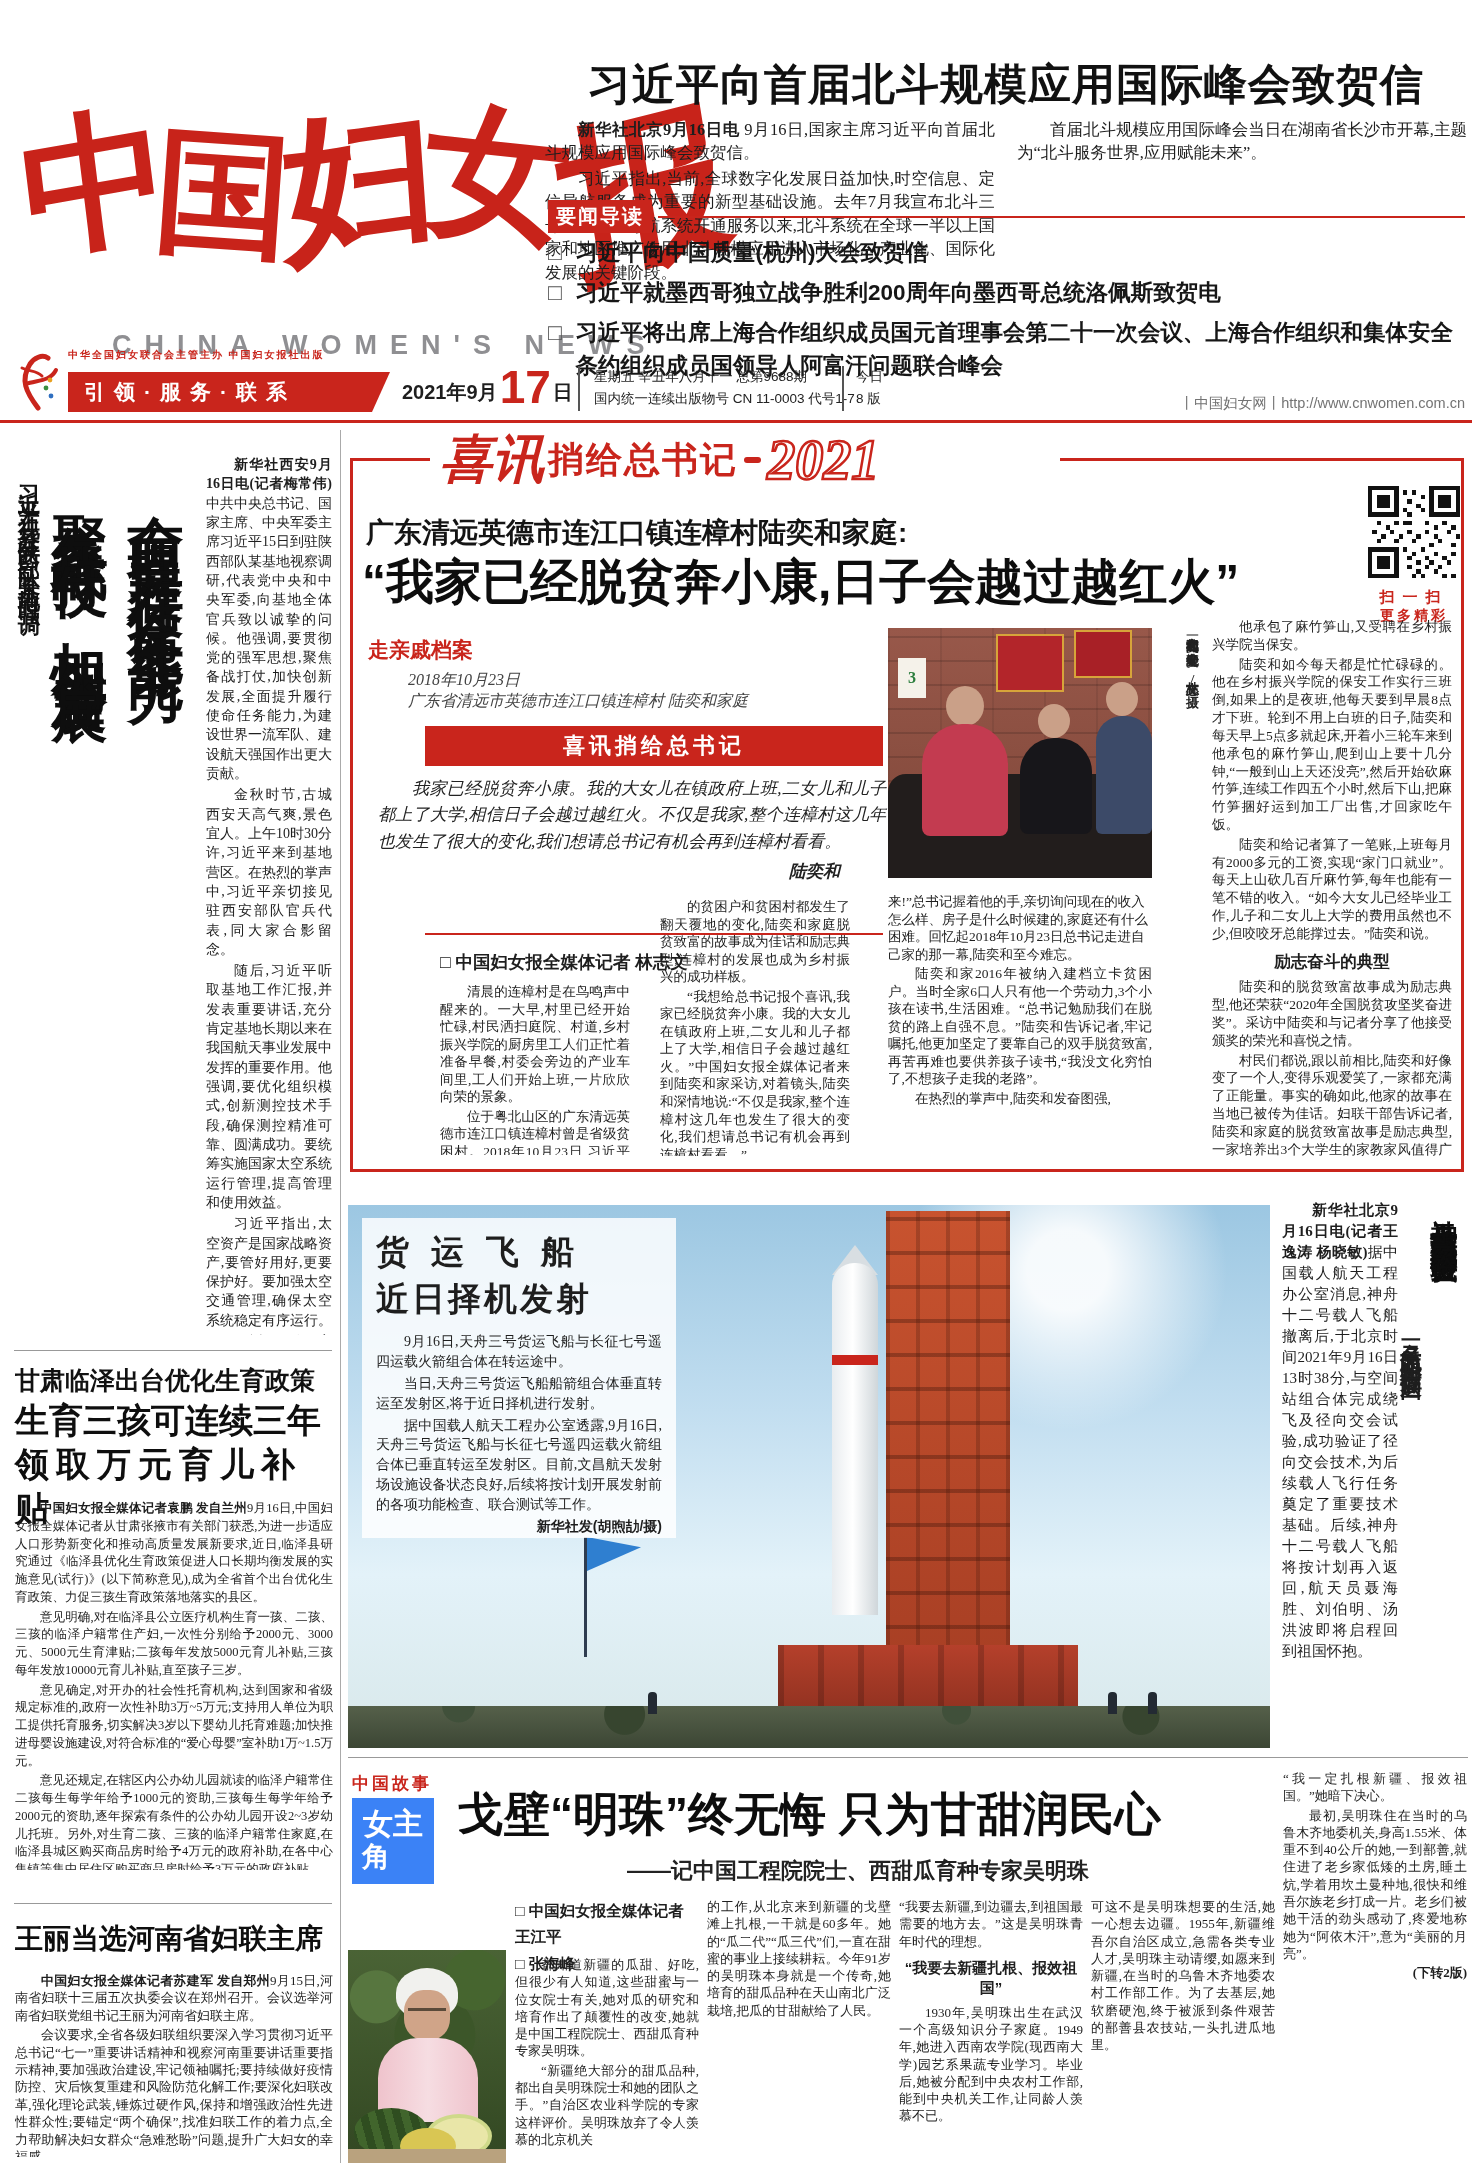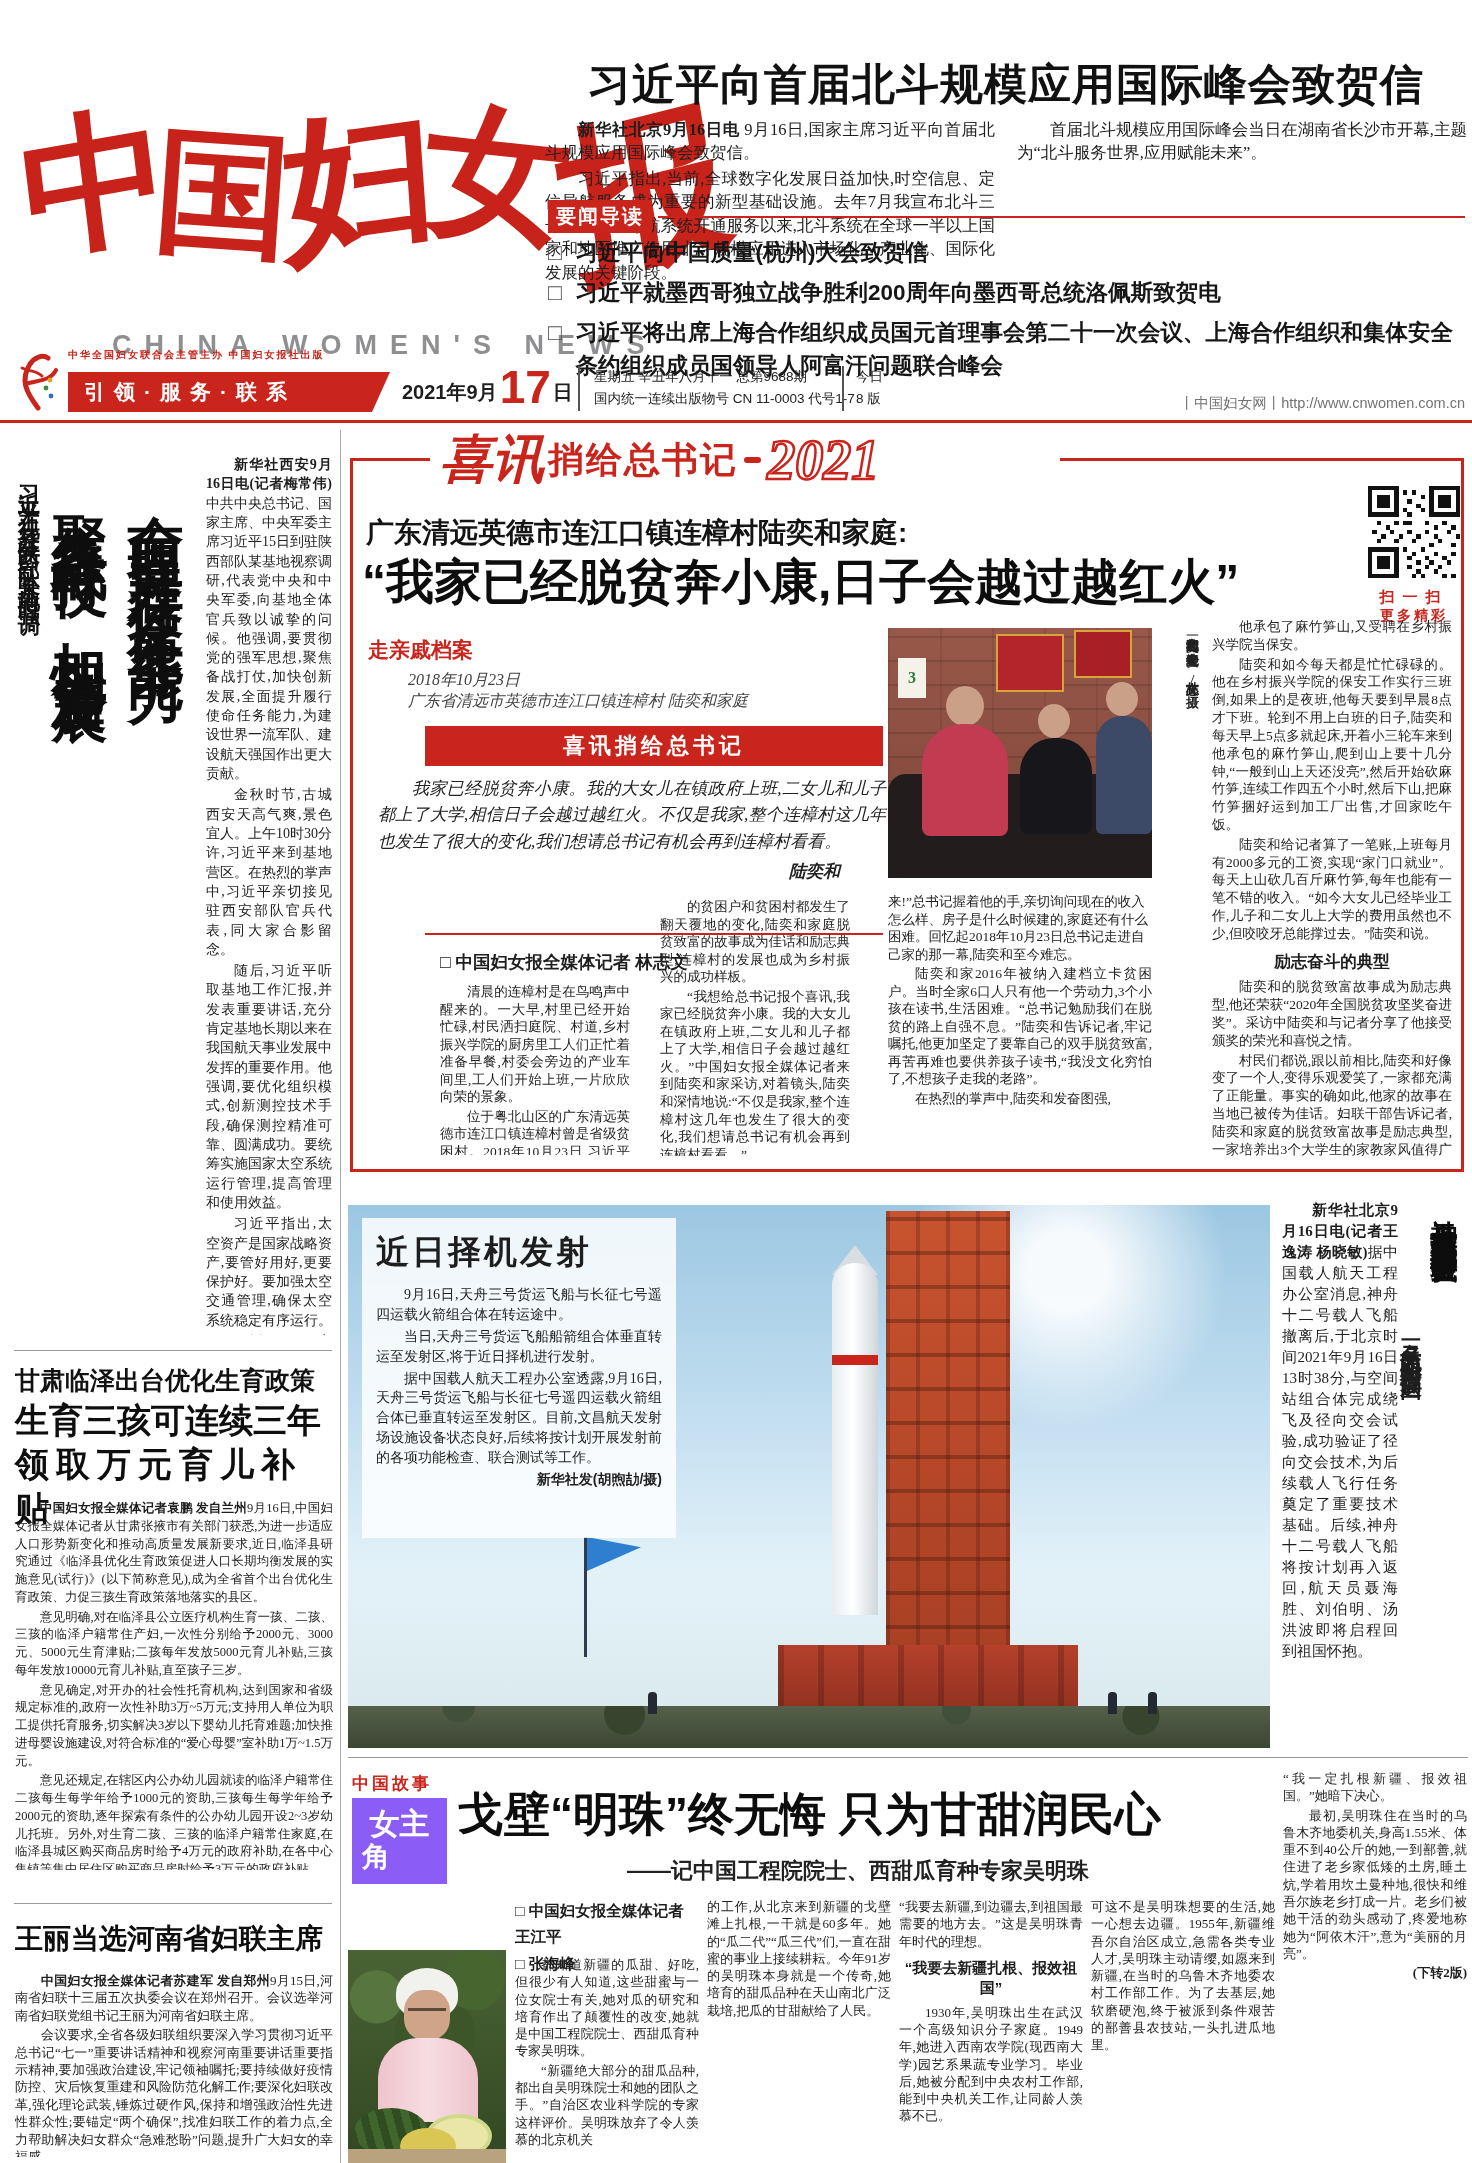--- a/index.html
+++ b/index.html
@@ -155,21 +155,21 @@
 
   
   .sz-body { left:1282px; top:1200px; width:116px; height:548px; overflow:hidden; font-size:15px; line-height:1.4; }
   .sz-sub { left:1396px; top:1322px; height:340px; font-size:22px; font-weight:700; letter-spacing:4px; font-family:"Liberation Sans","DejaVu Sans",sans-serif; }
   .sz-head { left:1426px; top:1198px; height:552px; font-size:27px; font-weight:900; letter-spacing:2px; font-family:"Liberation Sans","DejaVu Sans",sans-serif; color:#0d0d0d; }
 
   .div3 { left:348px; top:1757px; width:1120px; }
 
   
   .bs-badge-top { left:352px; top:1772px; font-size:17px; font-weight:bold; color:#c9251c; letter-spacing:3px; font-family:"Liberation Sans","DejaVu Sans",sans-serif; }
-  .bs-badge { left:352px; top:1798px; width:95px; height:86px; background:#8b5cf6; color:#fff; text-align:center;
+  .bs-badge { left:352px; top:1798px; width:82px; height:86px; background:#3b82f6; color:#fff; text-align:center;
               font-family:"Liberation Serif","DejaVu Serif",serif; }
   .bs-badge .b1 { font-size:30px; font-weight:900; line-height:1.2; padding-top:8px; }
   .bs-badge .b2 { font-size:28px; font-weight:900; line-height:1.1; text-align:left; padding-left:10px; }
   .bs-headline { left:458px; top:1784px; width:800px; font-size:46px; font-weight:900; color:#0d0d0d; font-family:"Liberation Sans","DejaVu Sans",sans-serif; }
   .bs-sub { left:458px; top:1856px; width:800px; text-align:center; font-size:22px; font-weight:600; color:#222; font-family:"Liberation Sans","DejaVu Sans",sans-serif; }
   .bs-byline { left:515px; top:1898px; width:184px; font-size:15.5px; font-weight:bold; line-height:1.7; font-family:"Liberation Sans","DejaVu Sans",sans-serif; }
   .bs-col { width:184px; overflow:hidden; font-size:13px; line-height:1.33; }
   .bs-c1 { left:515px; top:1956px; height:200px; }
   .bs-c2 { left:707px; top:1898px; height:258px; }
   .bs-c3 { left:899px; top:1898px; height:258px; }
@@ -448,20 +448,21 @@
     <div class="rk-band"></div>
     <div class="rk-platform"></div>
     <div class="rk-ground"></div>
     <div class="rk-flagpole"></div>
     <div class="rk-flag"></div>
     <div class="rk-person" style="left:300px;"></div>
     <div class="rk-person" style="left:760px;"></div>
     <div class="rk-person" style="left:800px;"></div>
   </div>
   <div class="abs rk-overlay">
+    <p class="rk-h1">货运飞船</p>
     <p class="rk-h2" style="text-indent:0;">近日择机发射</p>
     <div class="rk-body">
       <p>9月16日,天舟三号货运飞船与长征七号遥四运载火箭组合体在转运途中。</p>
       <p>当日,天舟三号货运飞船船箭组合体垂直转运至发射区,将于近日择机进行发射。</p>
       <p>据中国载人航天工程办公室透露,9月16日,天舟三号货运飞船与长征七号遥四运载火箭组合体已垂直转运至发射区。目前,文昌航天发射场设施设备状态良好,后续将按计划开展发射前的各项功能检查、联合测试等工作。</p>
       <p class="rk-credit">新华社发(胡煦劼/摄)</p>
     </div>
   </div>
 
   <div class="abs sz-body">

